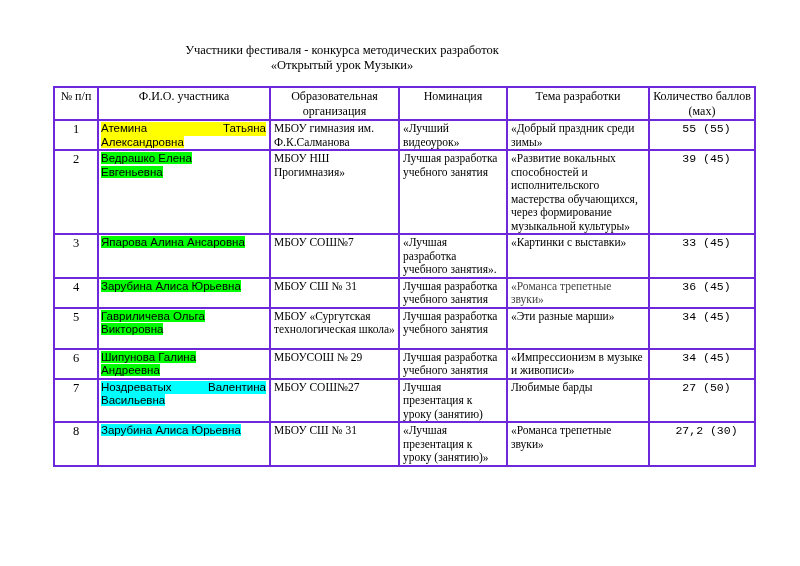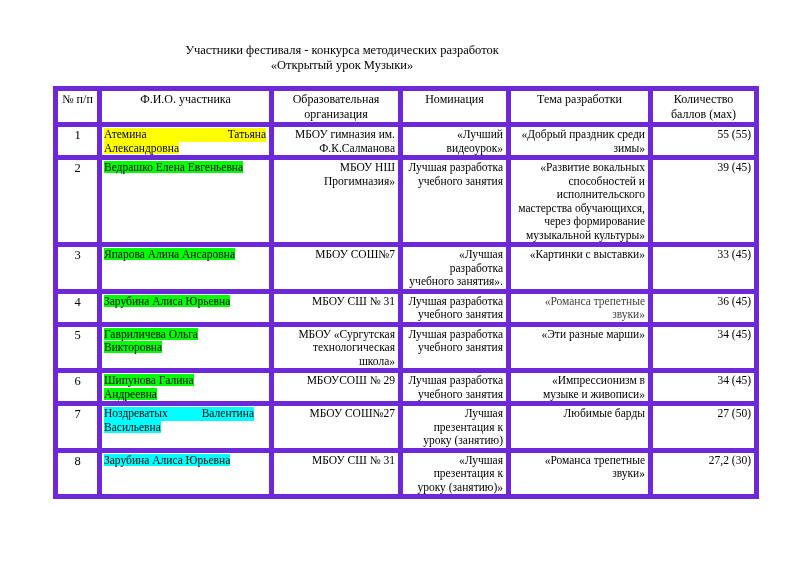--- a/index.html
+++ b/index.html
@@ -4,28 +4,28 @@
   <style>
     html, body { margin: 0; padding: 0; background: #ffffff; }
     body { width: 800px; height: 566px; position: relative; overflow: hidden;
            font-family: "Liberation Serif", "DejaVu Serif", serif; color: #000; }
     .title { position: absolute; left: 0; width: 684px; text-align: center;
              font-size: 12.5px; line-height: 15px; }
     .title.l1 { top: 43px; }
     .title.l2 { top: 58px; }
     table { position: absolute; left: 53px; top: 86px; border-collapse: collapse;
             table-layout: fixed; width: 701px; font-size: 11.5px; line-height: 13.5px; }
-    td, th { border: 5px solid #6d28d9; vertical-align: top; padding: 1px 3px 0 3px;
+    td, th { border: 2px solid #6d28d9; vertical-align: top; padding: 1px 3px 0 3px;
              font-weight: normal; overflow: hidden; }
     th { text-align: center; font-size: 12px; line-height: 15px; padding-top: 1px; }
     td.num { text-align: center; font-size: 12.5px; padding-top: 2px; }
-    td.center { text-align: right; }
-    td.score { text-align: right; padding-left: 12px; }
+    td.center { text-align: left; }
+    td.score { text-align: center; padding-left: 12px; font-family: Liberation Mono, monospace; }
     td.name { padding-left: 2px; padding-right: 20px; }
-    .hl { font-family: Liberation Serif, serif; }
+    .hl { font-family: Liberation Sans, sans-serif; }
     .hl-yellow { background: #ffff00; text-align: center; }
     .hl-green  { background: #00ff00; }
     .hl-cyan   { background: #00ffff; }
     .justify { display: block; text-align: justify; text-align-last: justify; }
     .grey { color: #444; }
     tr.h-head { height: 31px; }
     tr.r1 { height: 26px; }
     tr.r2 { height: 80px; }
     tr.r3 { height: 38px; }
     tr.r4 { height: 26px; }
@@ -123,21 +123,21 @@
         <span class="hl hl-green">Шипунова Галина Андреевна</span>
       </td>
       <td class="center">МБОУСОШ № 29</td>
       <td class="center">Лучшая разработка учебного занятия</td>
       <td class="center">«Импрессионизм в музыке и живописи»</td>
       <td class="score">34 (45)</td>
     </tr>
 
     <tr class="r7">
       <td class="num">7</td>
-      <td class="name" style="padding-right:15px">
+      <td class="name" style="padding-right:3px">
         <span class="hl hl-cyan justify"><span>Ноздреватых</span> <span>Валентина</span></span>
         <span class="hl hl-cyan">Васильевна</span>
       </td>
       <td class="center">МБОУ СОШ№27</td>
       <td class="center">Лучшая презентация к уроку (занятию)</td>
       <td class="center">Любимые барды</td>
       <td class="score">27 (50)</td>
     </tr>
 
     <tr class="r8">

